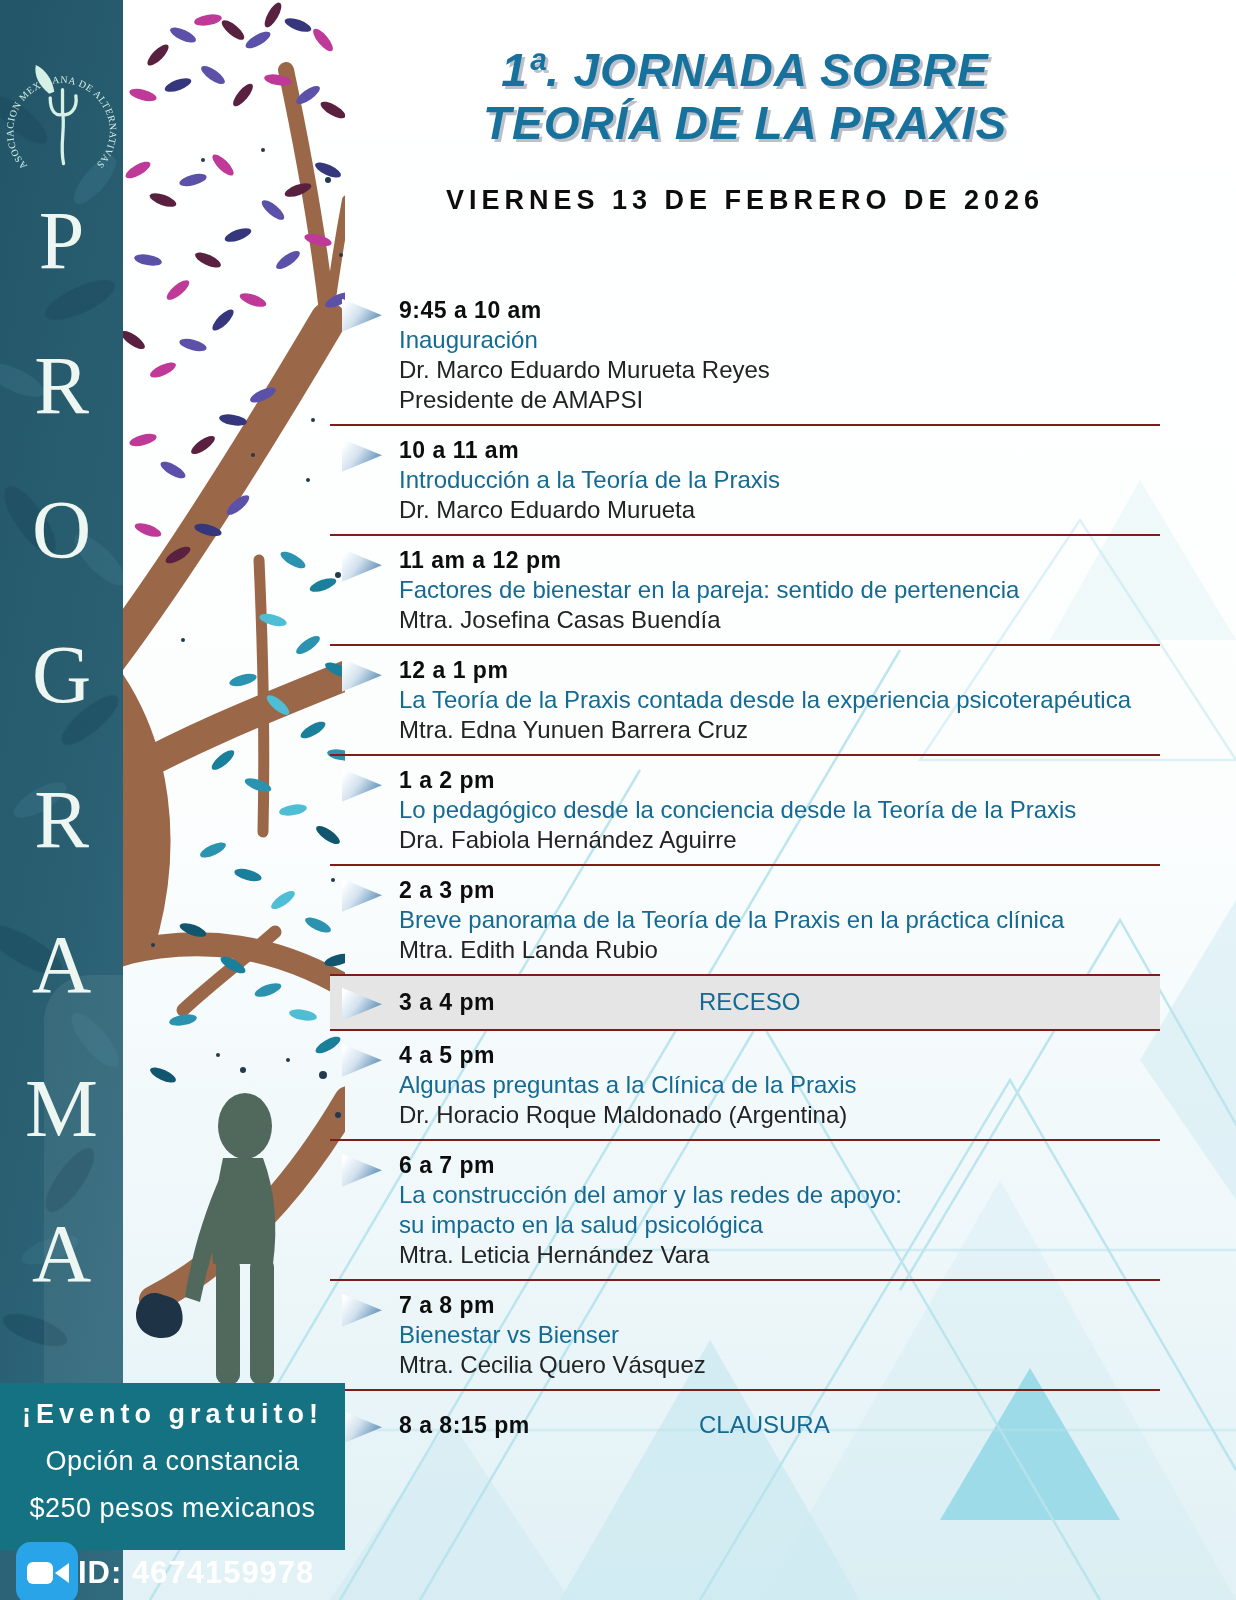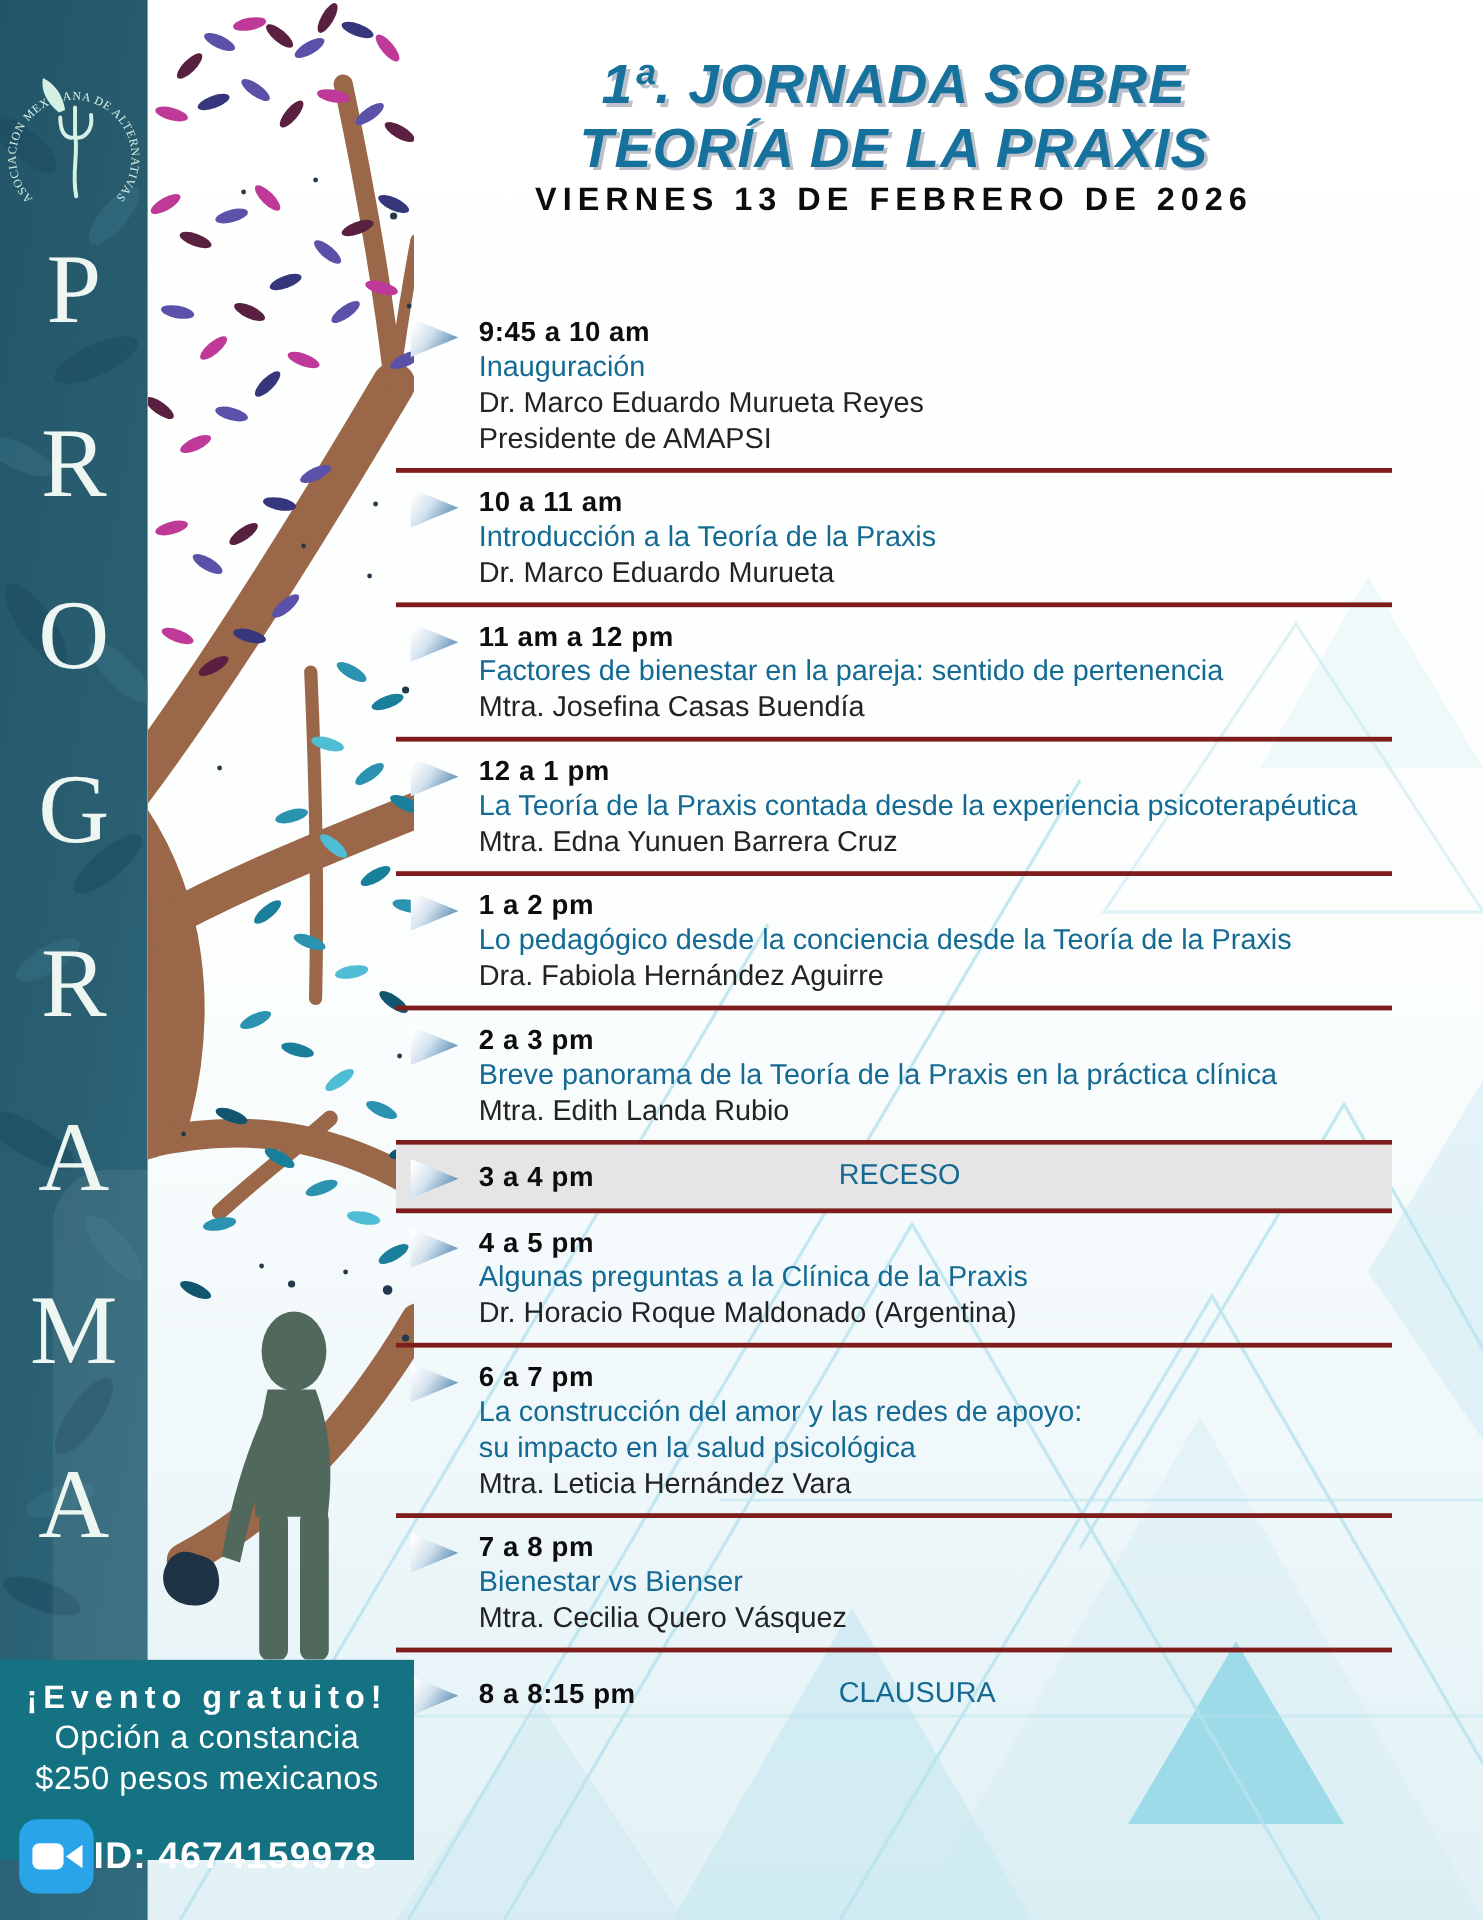--- a/index.html
+++ b/index.html
@@ -30,42 +30,42 @@
 
   
   .art { position:absolute; left:123px; top:0; width:222px; height:1383px; z-index:1; }
 
   
   .promo {
     position:absolute; left:0; top:1383px; width:345px; height:167px; z-index:3;
     background:#147282; color:#ffffff; padding:14px 10px 0 10px; text-align:center;
   }
   .promo-headline { font-size:27px; font-weight:bold; letter-spacing:5px; margin-top:2px; }
-  .promo-line { font-size:27px; font-weight:normal; margin-top:3px; letter-spacing:.5px; }
+  .promo-line { font-size:27px; font-weight:normal; margin-top:16px; letter-spacing:.5px; }
   .promo-id-row { display:flex; align-items:center; margin:18px 0 0 6px; text-align:left; }
   .zoom-icon { position:relative; width:62px; height:62px; border-radius:15px; background:#29a4e9; flex:none; }
   .zoom-icon::before { content:""; position:absolute; left:11px; top:20px; width:26px; height:22px; border-radius:6px; background:#fff; }
   .zoom-icon::after  { content:""; position:absolute; right:9px; top:21px; width:14px; height:20px; background:#fff; clip-path:polygon(100% 0,100% 100%,0 50%); }
   .promo-id { font-size:31px; font-weight:bold; letter-spacing:1px; }
 
   
   .content { position:absolute; left:330px; top:0; width:830px; z-index:2; }
   .title {
     margin-top:44px; text-align:center;
     font-size:46px; line-height:1.16; font-weight:bold; font-style:italic;
     color:#16719c; letter-spacing:1px;
     text-shadow:3px 3px 0 #bcc0ca;
   }
   .date {
-    text-align:center;
+    margin-top:34px; text-align:center;
     font-size:27px; font-weight:bold; letter-spacing:5px; color:#0d0d0d;
   }
   .schedule { margin-top:70px; }
 
-  .row { display:flex; gap:17px; padding:9px 0 9px 12px; border-bottom:4px solid #7f1d1d; }
+  .row { display:flex; gap:17px; padding:9px 0 9px 12px; border-bottom:2px solid #7f1d1d; }
   .row:last-child { border-bottom:none; }
   .arrow {
     margin-top:4px; width:40px; height:33px; flex:none;
     clip-path:polygon(0 0,100% 50%,0 100%);
     background:linear-gradient(125deg,#ffffff 8%,#d3e2ee 42%,#7fa6c6 72%,#4c80ad 100%);
   }
   .row-body { flex:1; }
   .time  { font-size:23px; font-weight:bold; color:#0d0d0d; line-height:30px; letter-spacing:.5px; }
   .stitle{ font-size:24px; font-weight:normal; color:#156a93; line-height:30px; white-space:pre-line; }
   .speaker{ font-size:24px; font-weight:normal; color:#232323; line-height:30px; white-space:pre-line; }

